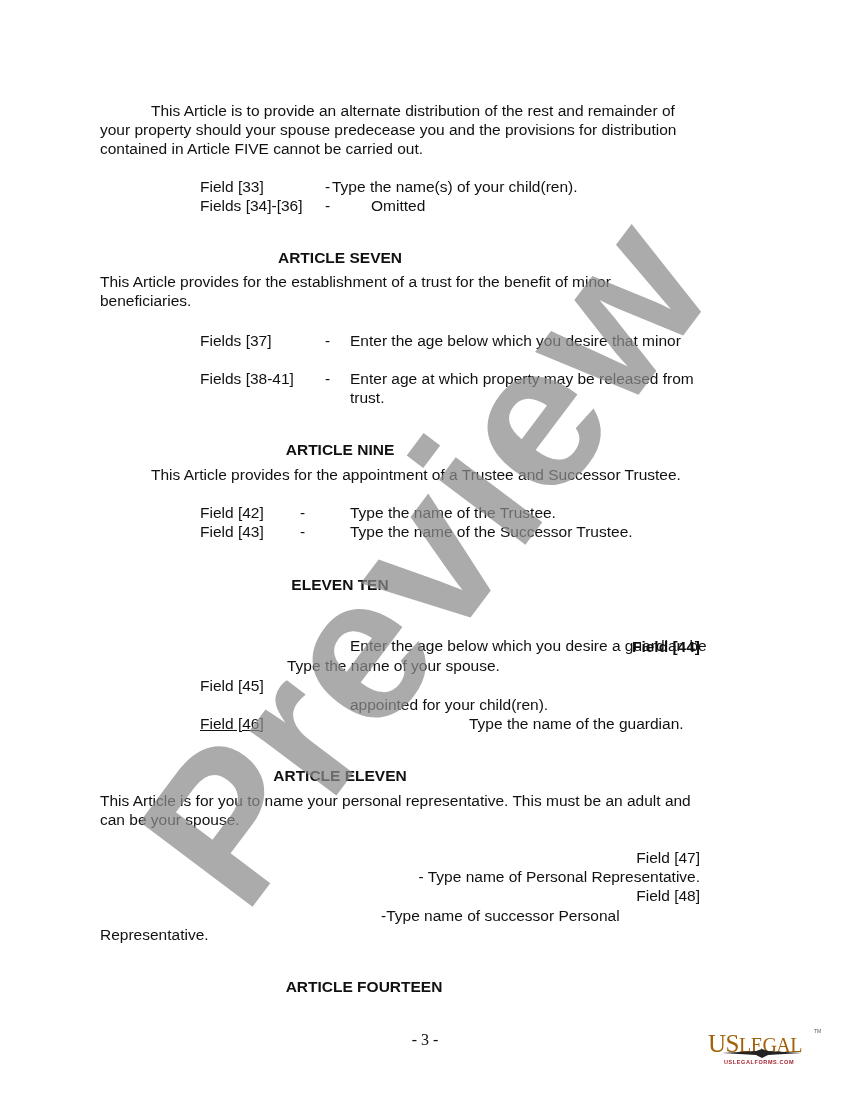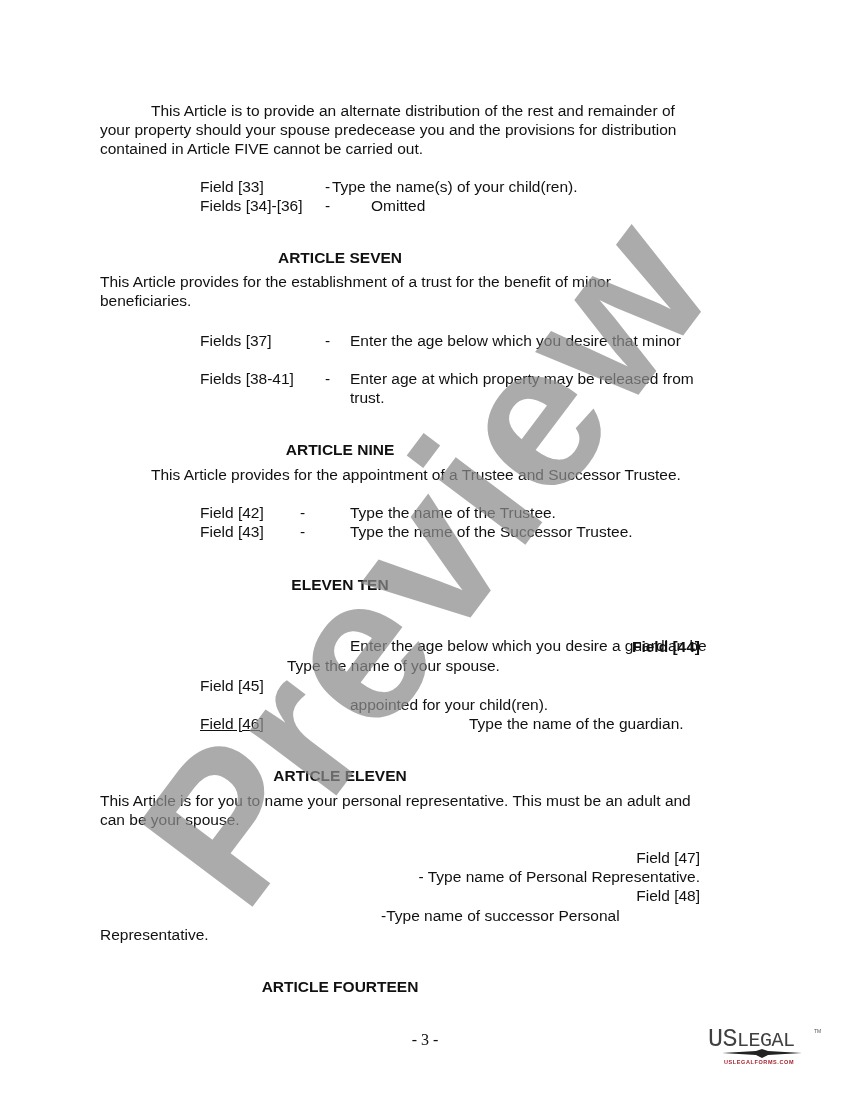--- a/index.html
+++ b/index.html
@@ -8,22 +8,22 @@
   .page { position: absolute; left: 0; top: 0; width: 850px; height: 1100px; }
   .t { position: absolute; font-size: 15.5px; line-height: 19px; white-space: nowrap; }
   .h { position: absolute; font-size: 15.5px; font-weight: bold; line-height: 19px; left: 0; width: 680px; text-align: center; margin-top: 14px; }
   .r { text-align: right; }
   .watermark { position: absolute; left: 425px; top: 560px; transform: translate(-50%,-50%) rotate(-53deg);
                font-family: "Liberation Sans", sans-serif; font-weight: bold; font-size: 205px;
                color: #8c8c8c; opacity: 0.72; letter-spacing: 2px; white-space: nowrap; pointer-events: none; }
   .pagenum { position: absolute; top: 1031px; left: 0; width: 850px; text-align: center;
              font-family: "Liberation Serif", serif; font-size: 16px; }
   .logo { position: absolute; left: 708px; top: 1026px; width: 112px; height: 42px; }
-  .logo-text { position: absolute; left: 0; top: 0; font-family: Liberation Mono, monospace; font-size: 25px;
-               color: #404040; letter-spacing: -0.5px; line-height: 28px; }
+  .logo-text { position: absolute; left: 0; top: 0; font-family: Liberation Serif, serif; font-size: 25px;
+               color: #a16207; letter-spacing: -0.5px; line-height: 36px; }
   .logo-text .small { font-size: 20px; }
   .logo-tm { position: absolute; left: 106px; top: 2px; font-size: 5px; color: #555; font-family: "Liberation Sans", sans-serif; }
   .logo-sub { position: absolute; left: 16px; top: 33px; font-size: 5.5px; color: #a3232f; font-weight: bold;
               letter-spacing: 0.6px; font-family: "Liberation Sans", sans-serif; }
   .logo-eagle { position: absolute; left: 14px; top: 23px; }
 </style>
 </head>
 <body>
 
 <div class="page">
@@ -71,21 +71,21 @@
 
   <div class="h" style="top:752px;">ARTICLE ELEVEN</div>
   <div class="t" style="left:100px;top:791px;">This Article is for you to name your personal representative.  This must be an adult and</div>
   <div class="t" style="left:100px;top:810px;">can be your spouse.</div>
   <div class="t r" style="left:500px;width:200px;top:848px;">Field [47]</div>
   <div class="t r" style="left:380px;width:320px;top:867px;">- Type name of Personal Representative.</div>
   <div class="t r" style="left:500px;width:200px;top:886px;">Field [48]</div>
   <div class="t" style="left:381px;top:906px;">-Type name of successor Personal</div>
   <div class="t" style="left:100px;top:925px;text-align:center;">Representative.</div>
 
-  <div class="h" style="top:963px;">ARTICLE FOURTEEN</div>
+  <div class="h" style="top:963px;padding-left:24px;">ARTICLE FOURTEEN</div>
 
   <div class="pagenum">- 3 -</div>
 
   <div class="logo">
     <div class="logo-text"><span>US</span><span class="small">LEGAL</span></div>
     <div class="logo-tm">TM</div>
     <svg class="logo-eagle" width="80" height="9" viewBox="0 0 80 9">
       <path d="M0 4 L34 2 L40 0 L46 2 L80 4 L46 6 L40 9 L34 6 Z" fill="#222"></path>
     </svg>
     <div class="logo-sub">USLEGALFORMS.COM</div>

